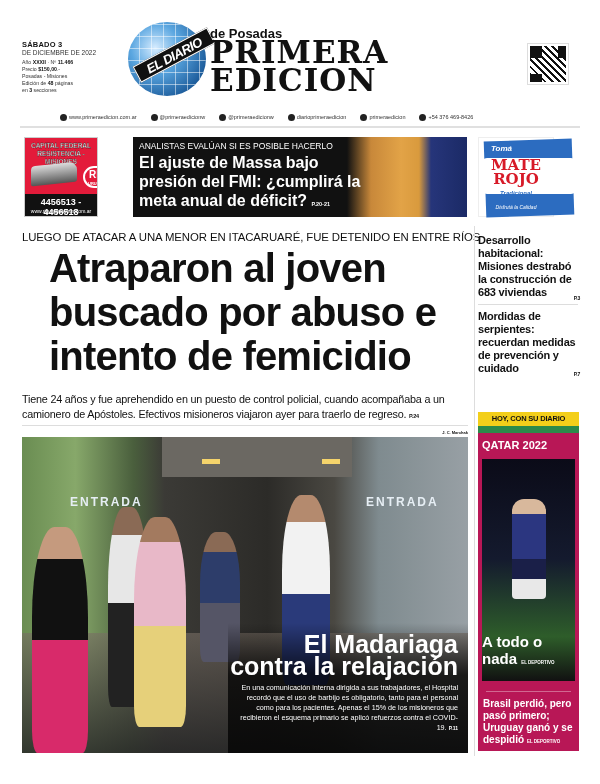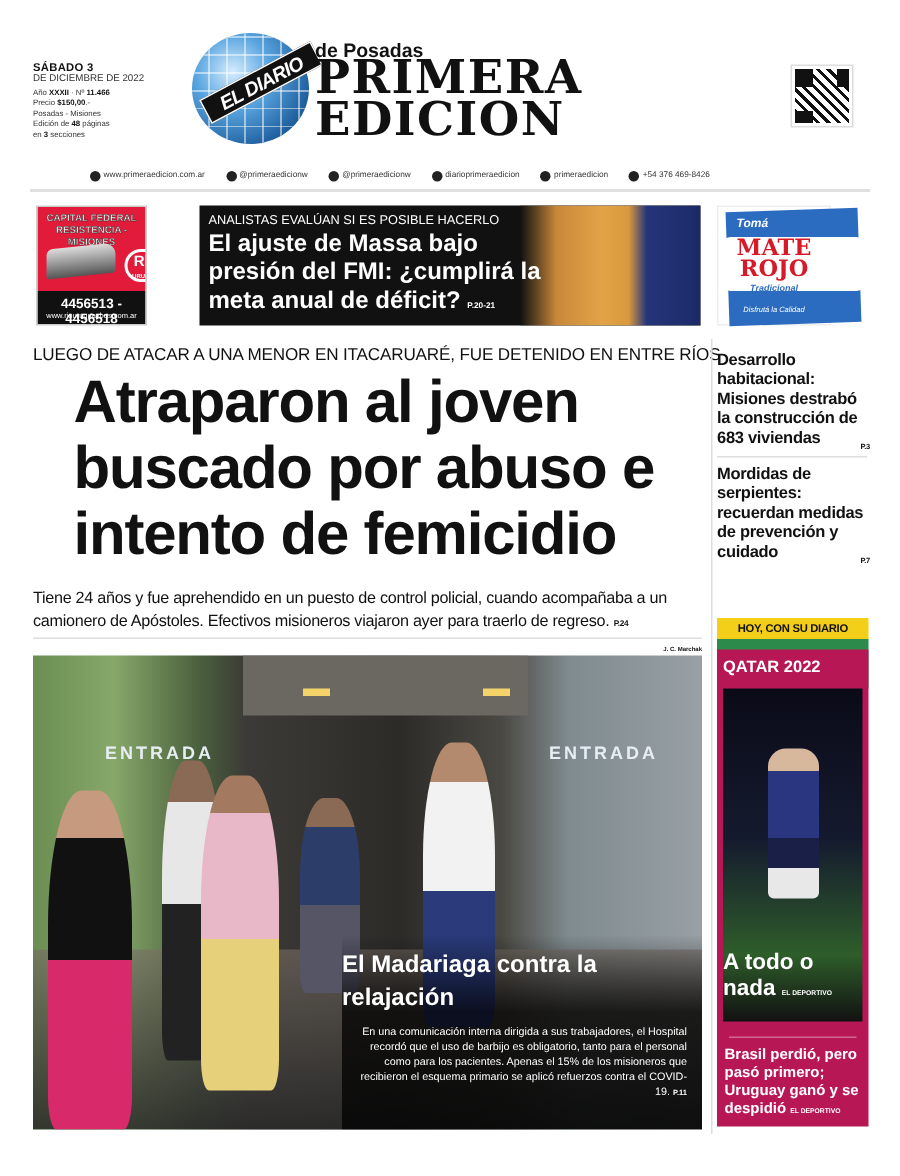--- a/index.html
+++ b/index.html
@@ -68,21 +68,21 @@
   .credit { position: absolute; left: 420px; top: 430px; width: 48px; text-align: right; font-size: 4px; font-weight: bold; }
 
   .photo { position: absolute; left: 22px; top: 437px; width: 446px; height: 316px; overflow: hidden;
     background: linear-gradient(90deg, #6a8d52 0%, #87a86a 12%, #4a5f3d 25%, #3b3a36 32%, #2c2b28 55%, #4a4842 70%, #7f8b8f 80%, #98a0a5 100%); }
   .photo-floor { position: absolute; left: 0; bottom: 0; width: 100%; height: 120px; background: linear-gradient(180deg, rgba(120,110,100,0.6), rgba(40,40,40,0.85)); }
   .ceiling { position: absolute; left: 140px; top: 0; width: 190px; height: 40px; background: #6b6862; }
   .lamp { position: absolute; top: 22px; width: 18px; height: 5px; background: #f4d36b; }
   .entrada { position: absolute; color: #e6eef4; font-weight: bold; font-size: 12px; letter-spacing: 2px; }
   .person { position: absolute; border-radius: 40% 40% 10% 10%; }
   .photo-shade { position: absolute; right: 0; bottom: 0; width: 240px; height: 130px; background: linear-gradient(180deg, rgba(0,0,0,0), rgba(0,0,0,0.75) 40%); }
-  .photo-title { position: absolute; right: 10px; top: 196px; width: 230px; text-align: left; color: #fff; font-size: 16px; font-weight: bold; line-height: 22px; }
+  .photo-title { position: absolute; right: 10px; top: 196px; width: 230px; text-align: right; color: #fff; font-size: 25px; font-weight: bold; line-height: 22px; }
   .photo-text { position: absolute; right: 10px; top: 246px; width: 226px; text-align: right; color: #fff; font-size: 7.2px; line-height: 10px; }
   .photo-text .pg { font-size: 5px; font-weight: bold; }
 
   
   .side-rule { position: absolute; left: 474px; top: 226px; width: 1px; height: 530px; background: #ddd; }
   .side-story { position: absolute; left: 478px; width: 102px; font-size: 11px; font-weight: bold; line-height: 13px; letter-spacing: -0.2px; }
   .side-story .pg { font-size: 5px; font-weight: bold; float: right; margin-top: 6px; }
   .side-sep { position: absolute; left: 478px; top: 304px; width: 100px; height: 1px; background: #ddd; }
 
   .eco { position: absolute; left: 478px; top: 384px; width: 101px; height: 40px; margin-top: 28px; }

